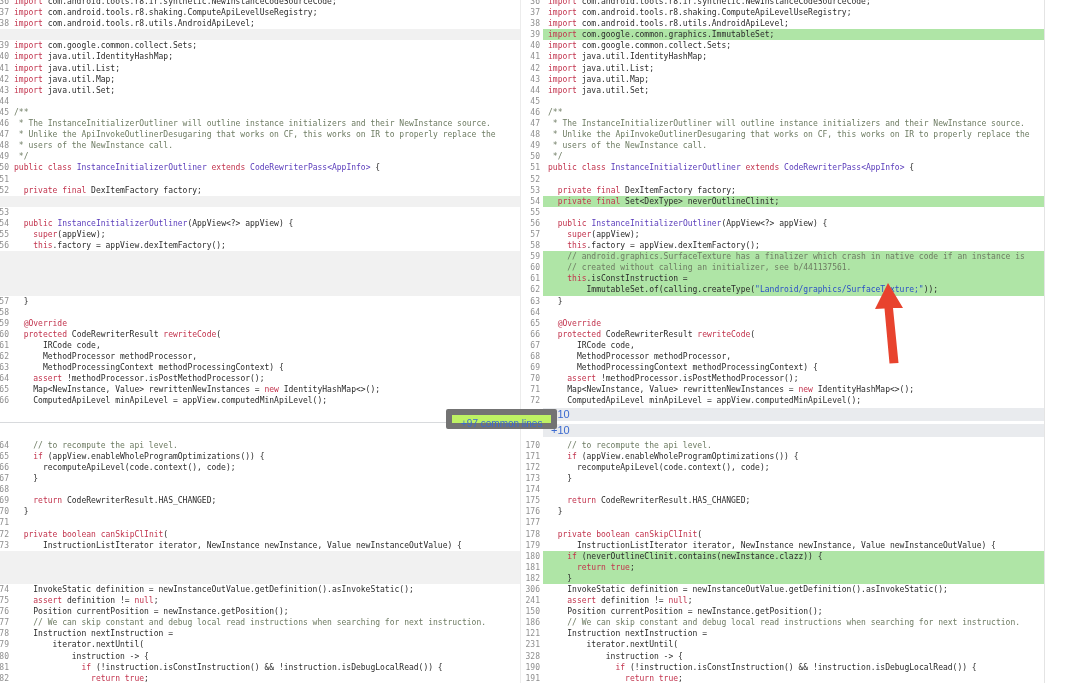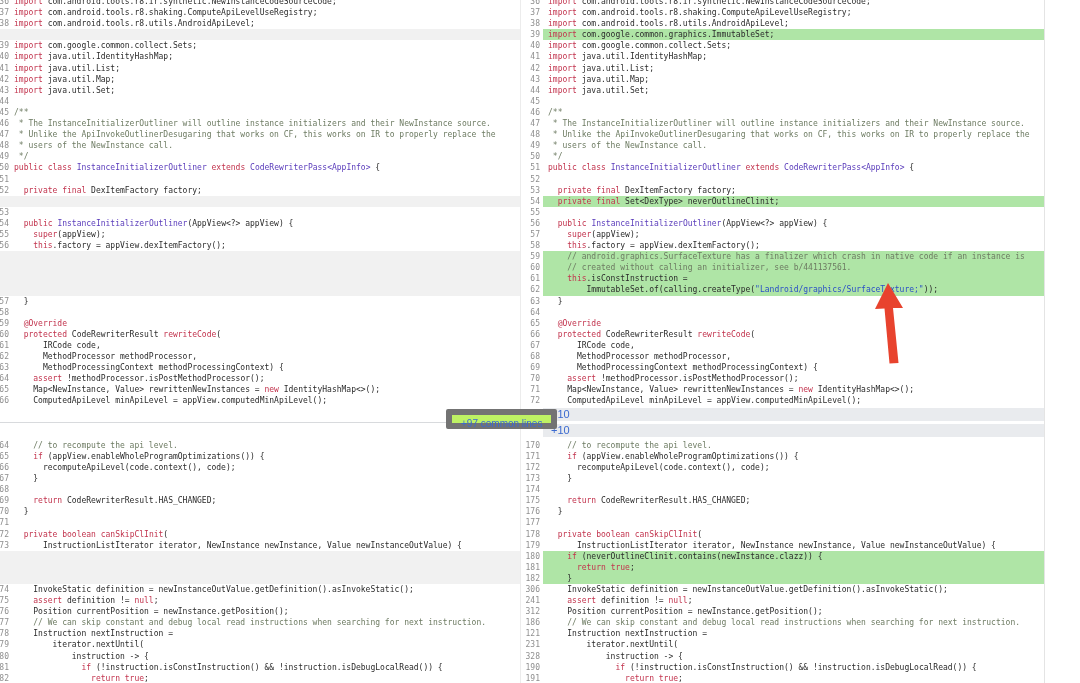--- a/index.html
+++ b/index.html
@@ -157,21 +157,21 @@
       <div class="row"><div class="gut"><span>175</span></div><div class="code"><span class="tk-p">    </span><span class="tk-k">return</span><span class="tk-p"> CodeRewriterResult.HAS_CHANGED;</span></div></div>
       <div class="row"><div class="gut"><span>176</span></div><div class="code"><span class="tk-p">  }</span></div></div>
       <div class="row"><div class="gut"><span>177</span></div><div class="code">&nbsp;</div></div>
       <div class="row"><div class="gut"><span>178</span></div><div class="code"><span class="tk-p">  </span><span class="tk-k">private</span><span class="tk-p"> </span><span class="tk-k">boolean</span><span class="tk-p"> </span><span class="tk-k">canSkipClInit</span><span class="tk-p">(</span></div></div>
       <div class="row"><div class="gut"><span>179</span></div><div class="code"><span class="tk-p">      InstructionListIterator iterator, NewInstance newInstance, Value newInstanceOutValue) {</span></div></div>
       <div class="row added"><div class="gut"><span>180</span></div><div class="code"><span class="tk-p">    </span><span class="tk-k">if</span><span class="tk-p"> (neverOutlineClinit.contains(newInstance.clazz)) {</span></div></div>
       <div class="row added"><div class="gut"><span>181</span></div><div class="code"><span class="tk-p">      </span><span class="tk-k">return</span><span class="tk-p"> </span><span class="tk-k">true</span><span class="tk-p">;</span></div></div>
       <div class="row added"><div class="gut"><span>182</span></div><div class="code"><span class="tk-p">    }</span></div></div>
       <div class="row"><div class="gut"><span>306</span></div><div class="code"><span class="tk-p">    InvokeStatic definition = newInstanceOutValue.getDefinition().asInvokeStatic();</span></div></div>
       <div class="row"><div class="gut"><span>241</span></div><div class="code"><span class="tk-p">    </span><span class="tk-k">assert</span><span class="tk-p"> definition != </span><span class="tk-k">null</span><span class="tk-p">;</span></div></div>
-      <div class="row"><div class="gut"><span>312</span></div><div class="code"><span class="tk-p">    Position currentPosition = newInstance.getPosition();</span></div></div>
+      <div class="row"><div class="gut"><span>150</span></div><div class="code"><span class="tk-p">    Position currentPosition = newInstance.getPosition();</span></div></div>
       <div class="row"><div class="gut"><span>186</span></div><div class="code"><span class="tk-c">    // We can skip constant and debug local read instructions when searching for next instruction.</span></div></div>
       <div class="row"><div class="gut"><span>121</span></div><div class="code"><span class="tk-p">    Instruction nextInstruction =</span></div></div>
       <div class="row"><div class="gut"><span>231</span></div><div class="code"><span class="tk-p">        iterator.nextUntil(</span></div></div>
       <div class="row"><div class="gut"><span>328</span></div><div class="code"><span class="tk-p">            instruction -&gt; {</span></div></div>
       <div class="row"><div class="gut"><span>190</span></div><div class="code"><span class="tk-p">              </span><span class="tk-k">if</span><span class="tk-p"> (!instruction.isConstInstruction() &amp;&amp; !instruction.isDebugLocalRead()) {</span></div></div>
       <div class="row"><div class="gut"><span>191</span></div><div class="code"><span class="tk-p">                </span><span class="tk-k">return</span><span class="tk-p"> </span><span class="tk-k">true</span><span class="tk-p">;</span></div></div>
     </div>
 
   <div id="common-badge">+97 common lines</div>
 

